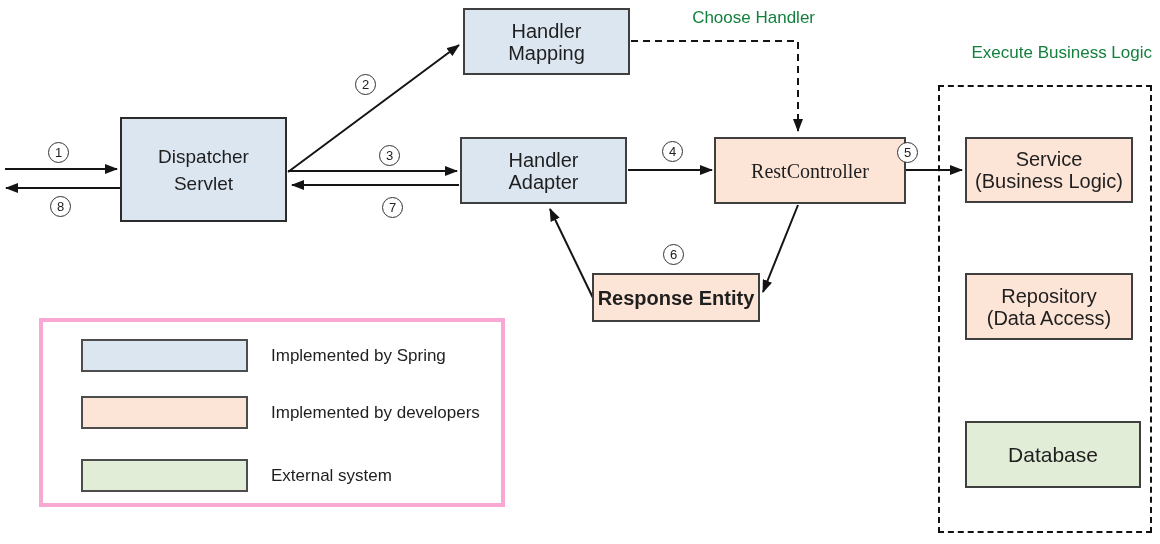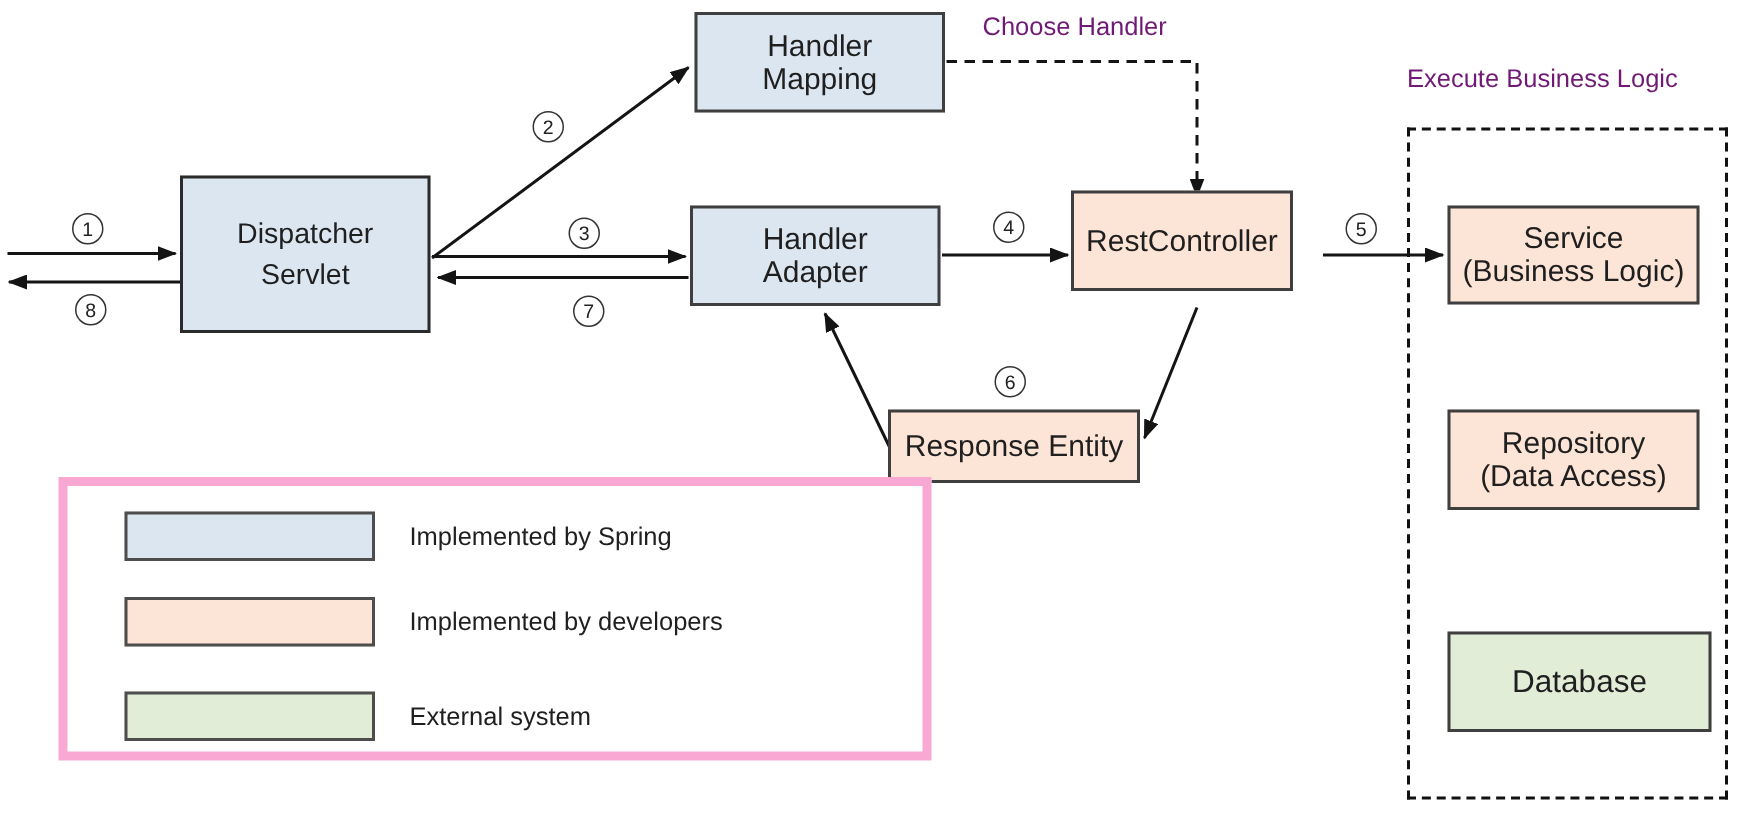--- a/index.html
+++ b/index.html
@@ -12,34 +12,34 @@
     position:absolute;display:flex;align-items:center;justify-content:center;
     text-align:center;white-space:pre-line;box-sizing:border-box;
     border:2px solid #3f3f3f;font-size:20px;line-height:22px;
   }
   .fill-spring{background:#dce6f1;}
   .fill-dev{background:#fce4d6;}
   .fill-ext{background:#e2edd8;}
   .node.dispatcher{font-weight:normal;font-size:19px;line-height:27px;border-color:#2b2b2b;}
   .node.database{font-size:21px;}
   .annotation{
-    position:absolute;font-size:17px;text-align:left;color:#701a75;
+    position:absolute;font-size:17px;text-align:right;color:#15803d;
   }
   .dashed-region{
     position:absolute;left:938px;top:85px;width:214px;height:448px;
     border:2px dashed #111;box-sizing:border-box;
   }
   .step{
     position:absolute;width:21px;height:21px;border:1px solid #333;border-radius:50%;
     box-sizing:border-box;display:flex;align-items:center;justify-content:center;
     font-size:13px;background:#fff;color:#222;
   }
   .legend{
-    position:absolute;left:39px;top:318px;width:582px;height:189px;
-    border:6px solid #f9a8d4;box-sizing:border-box;background:#fff;
+    position:absolute;left:39px;top:318px;width:466px;height:189px;
+    border:4px solid #f9a8d4;box-sizing:border-box;background:#fff;
   }
   .legend .swatch{
     position:absolute;left:38px;width:167px;height:33px;
     border:2px solid #4d4d4d;box-sizing:border-box;
   }
   .legend .legend-label{
     position:absolute;left:228px;width:250px;height:33px;
     display:flex;align-items:center;font-size:17px;
   }
 </style>
@@ -80,22 +80,22 @@
 
   <div class="annotation" style="left:655px;top:8px;width:160px;">Choose Handler</div>
   <div class="annotation" style="left:938px;top:43px;width:214px;">Execute Business Logic</div>
 
   <div class="node dispatcher fill-spring" style="left:120px;top:117px;width:167px;height:105px;">Dispatcher
 Servlet</div>
   <div class="node fill-spring" style="left:463px;top:8px;width:167px;height:67px;">Handler
 Mapping</div>
   <div class="node fill-spring" style="left:460px;top:137px;width:167px;height:67px;">Handler
 Adapter</div>
-  <div class="node fill-dev" style="left:714px;top:127px;width:148px;height:67px;">RestController</div>
-  <div class="node fill-dev" style="left:592px;top:273px;width:168px;height:49px;">Response Entity</div>
+  <div class="node fill-dev" style="left:714px;top:137px;width:192px;height:67px;font-family:Liberation Serif, serif;">RestController</div>
+  <div class="node fill-dev" style="left:592px;top:273px;width:168px;height:49px;font-weight:bold;">Response Entity</div>
   <div class="node fill-dev" style="left:965px;top:137px;width:168px;height:66px;">Service
 (Business Logic)</div>
   <div class="node fill-dev" style="left:965px;top:273px;width:168px;height:67px;">Repository
 (Data Access)</div>
   <div class="node database fill-ext" style="left:965px;top:421px;width:176px;height:67px;">Database</div>
 
   <div class="step" style="left:48px;top:142px;">1</div>
   <div class="step" style="left:355px;top:74px;">2</div>
   <div class="step" style="left:379px;top:145px;">3</div>
   <div class="step" style="left:662px;top:141px;">4</div>

